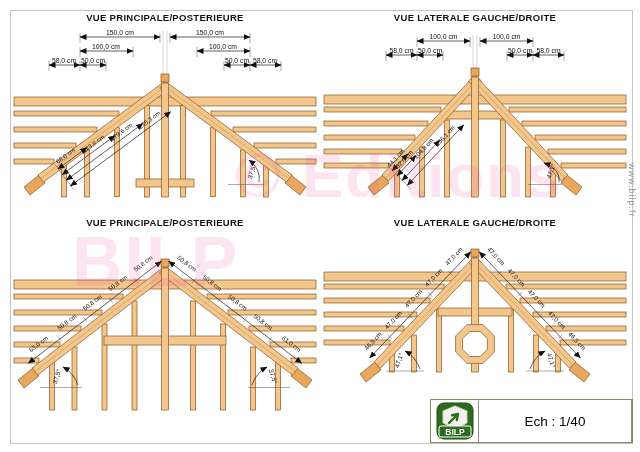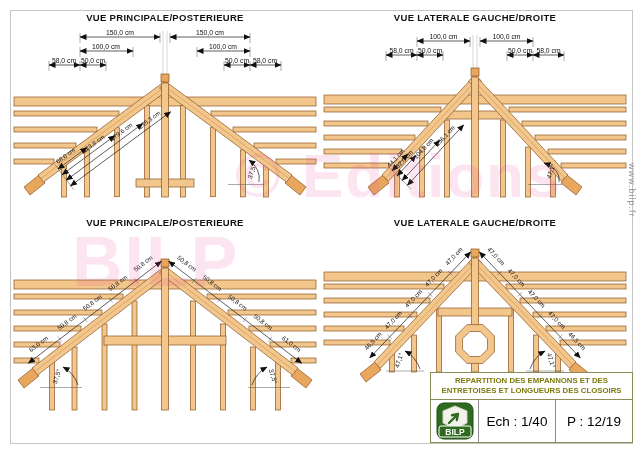--- a/index.html
+++ b/index.html
@@ -363,31 +363,26 @@
         <text class="ang" x="227" y="131" text-anchor="middle" transform="rotate(72,227,131)">47,1°</text>
       </g>
     </svg>
   </div>
 
   <div id="wm1">© Editions</div>
   <div id="wm2">BILP</div>
   <div id="side-url">www.bilp.fr</div>
 
   <div id="title-block">
-    <div class="tb-header">
-      <div>REPARTITION DES EMPANNONS ET DES</div>
-      <div>ENTRETOISES ET LONGUEURS DES CLOSOIRS</div>
-    </div>
     <div class="tb-body">
       <div class="tb-logo-cell">
         <svg width="38" height="38" viewBox="0 0 38 38">
           <rect x="1" y="1" width="36" height="36" rx="7" fill="#2F6B1E" stroke="#1e4a12"></rect>
           <polygon points="19,4 31,9 31,21 19,27 7,21 7,9" fill="#f2f2ea" stroke="#cfcfc0"></polygon>
           <path d="M13,21 L22,12 M22,12 l-6,1.2 M22,12 l-1.2,6" stroke="#2F6B1E" stroke-width="2.4" fill="none" stroke-linecap="round"></path>
           <rect x="3" y="24" width="32" height="11" rx="2" fill="#2F6B1E" stroke="#ffffff" stroke-width="1"></rect>
           <text x="19" y="32.8" text-anchor="middle" font-size="8.5" font-weight="bold" fill="#ffffff">BILP</text>
         </svg>
       </div>
       <div class="tb-cell mid">Ech : 1/40</div>
-      <div class="tb-cell">P : 12/19</div>
     </div>
   </div>
 </div>
 
 </body></html>

